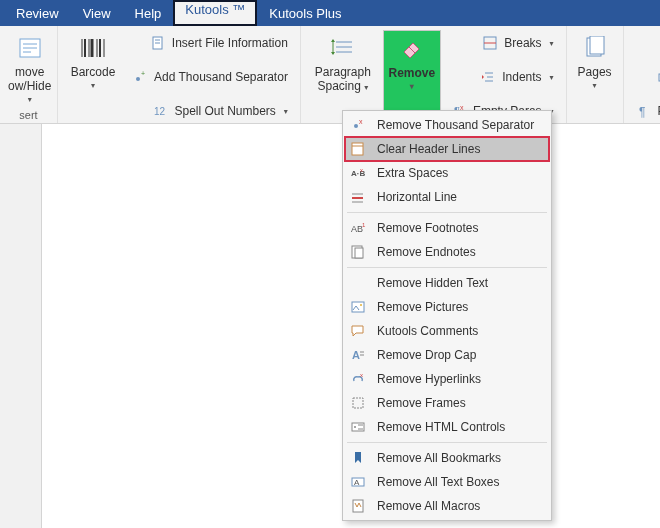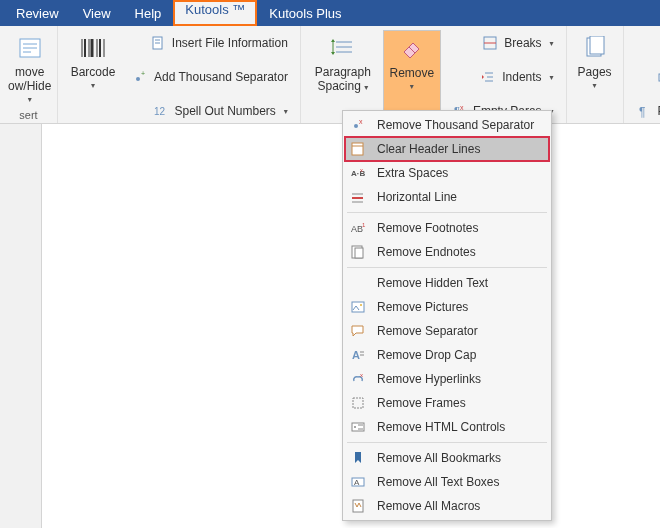--- a/index.html
+++ b/index.html
@@ -26,21 +26,21 @@
     font-size: 13px;
     display: flex;
     align-items: center;
     height: 100%;
   }
   .tab.active {
     background: #f3f3f3;
     color: #2b579a;
   }
   .tab.highlight {
-    border: 2px solid #f97316;
+    border: 2px solid #0f172a;
     padding: 3px 10px 10px;
   }
   .tellme {
     display: flex;
     align-items: center;
     margin-left: 10px;
     gap: 8px;
     color: #cde0f4;
     font-size: 13px;
   }
@@ -90,23 +90,24 @@
     cursor: pointer;
   }
   .bigbtn.wide { width: 72px; }
   .bigbtn .ico {
     width: 32px; height: 30px;
     display:flex;align-items:center;justify-content:center;
   }
   .bigbtn .lbl { margin-top: 2px; font-size: 12px; }
   .bigbtn .drop { font-size: 8px; color:#555; }
   .bigbtn.highlight-remove {
-    background: #fdba74;
+    background: #22c55e;
     border: 1px solid #c8c8c8;
     border-bottom: 1px solid transparent;
+    font-weight: bold;
   }
   .smallstack {
     display: flex; flex-direction: column; gap: 12px;
     padding: 2px 2px;
     align-items: flex-end;
   }
   .smallbtn {
     display: flex; align-items: center; gap: 6px;
     height: 22px;
     padding: 0 4px;
@@ -446,21 +447,21 @@
         </svg>
       </span>
     <span>Remove Pictures</span>
   </div>
   <div class="mitem">
     <span class="mico">
         <svg width="14" height="14">
           <path d="M1 2 H12 V9 H5 L2 12 V9 H1 Z" fill="#fff" stroke="#c78a4a"></path>
         </svg>
       </span>
-    <span>Remove Separator</span>
+    <span>Kutools Comments</span>
   </div>
   <div class="mitem">
     <span class="mico">
         <svg width="14" height="14">
           <text x="1" y="11" font-size="11" fill="#6e94bf" font-weight="bold">A</text>
           <line x1="9" y1="4" x2="13" y2="4" stroke="#888"></line>
           <line x1="9" y1="7" x2="13" y2="7" stroke="#888"></line>
         </svg>
       </span>
     <span>Remove Drop Cap</span>

